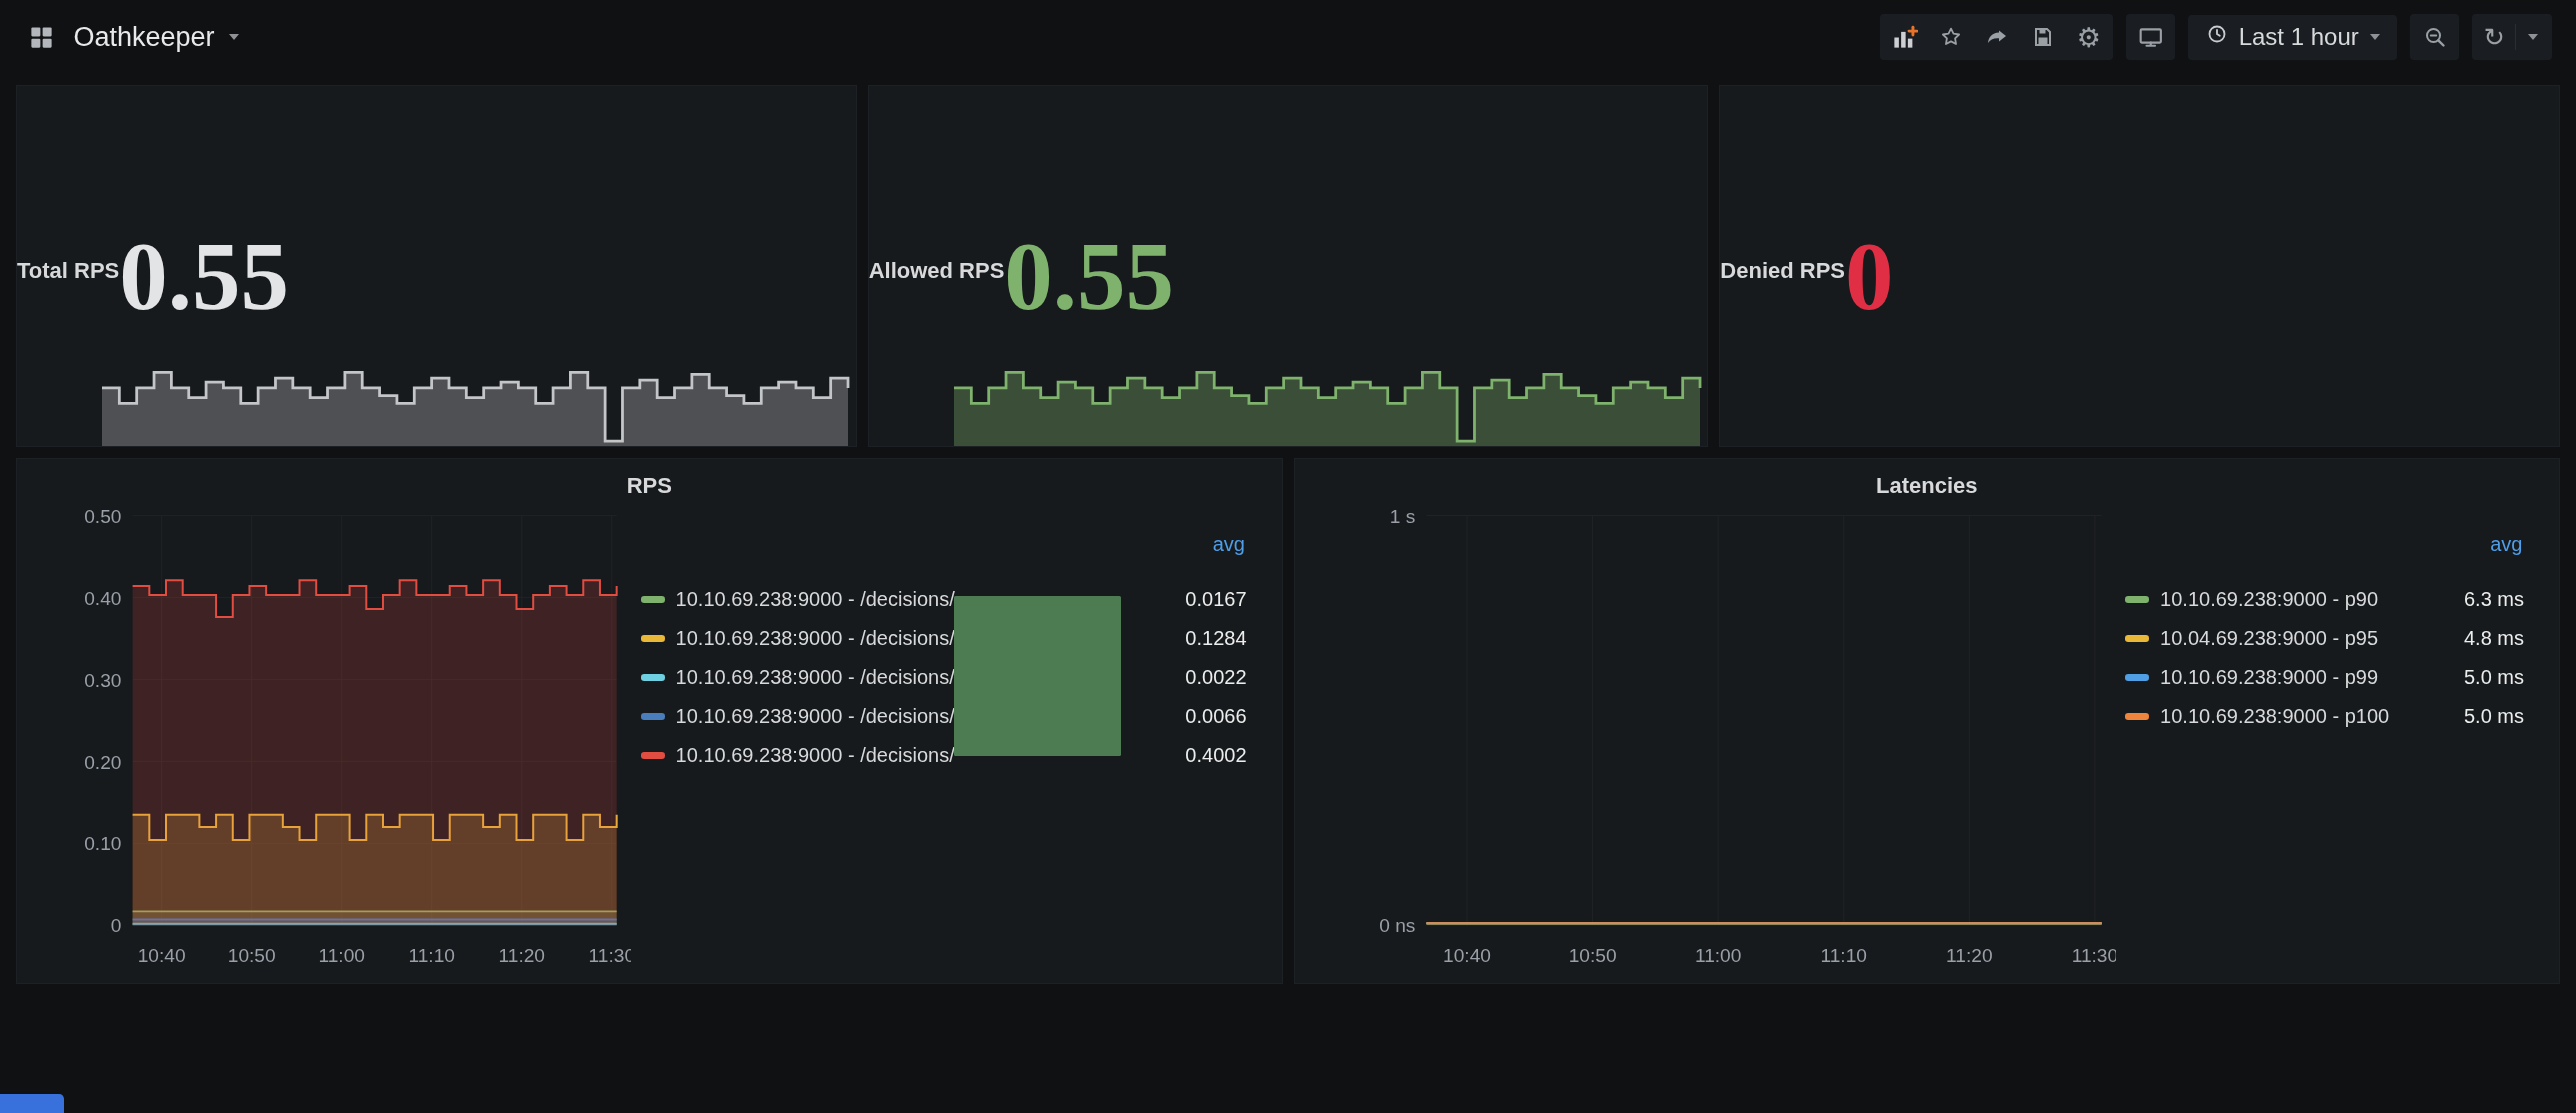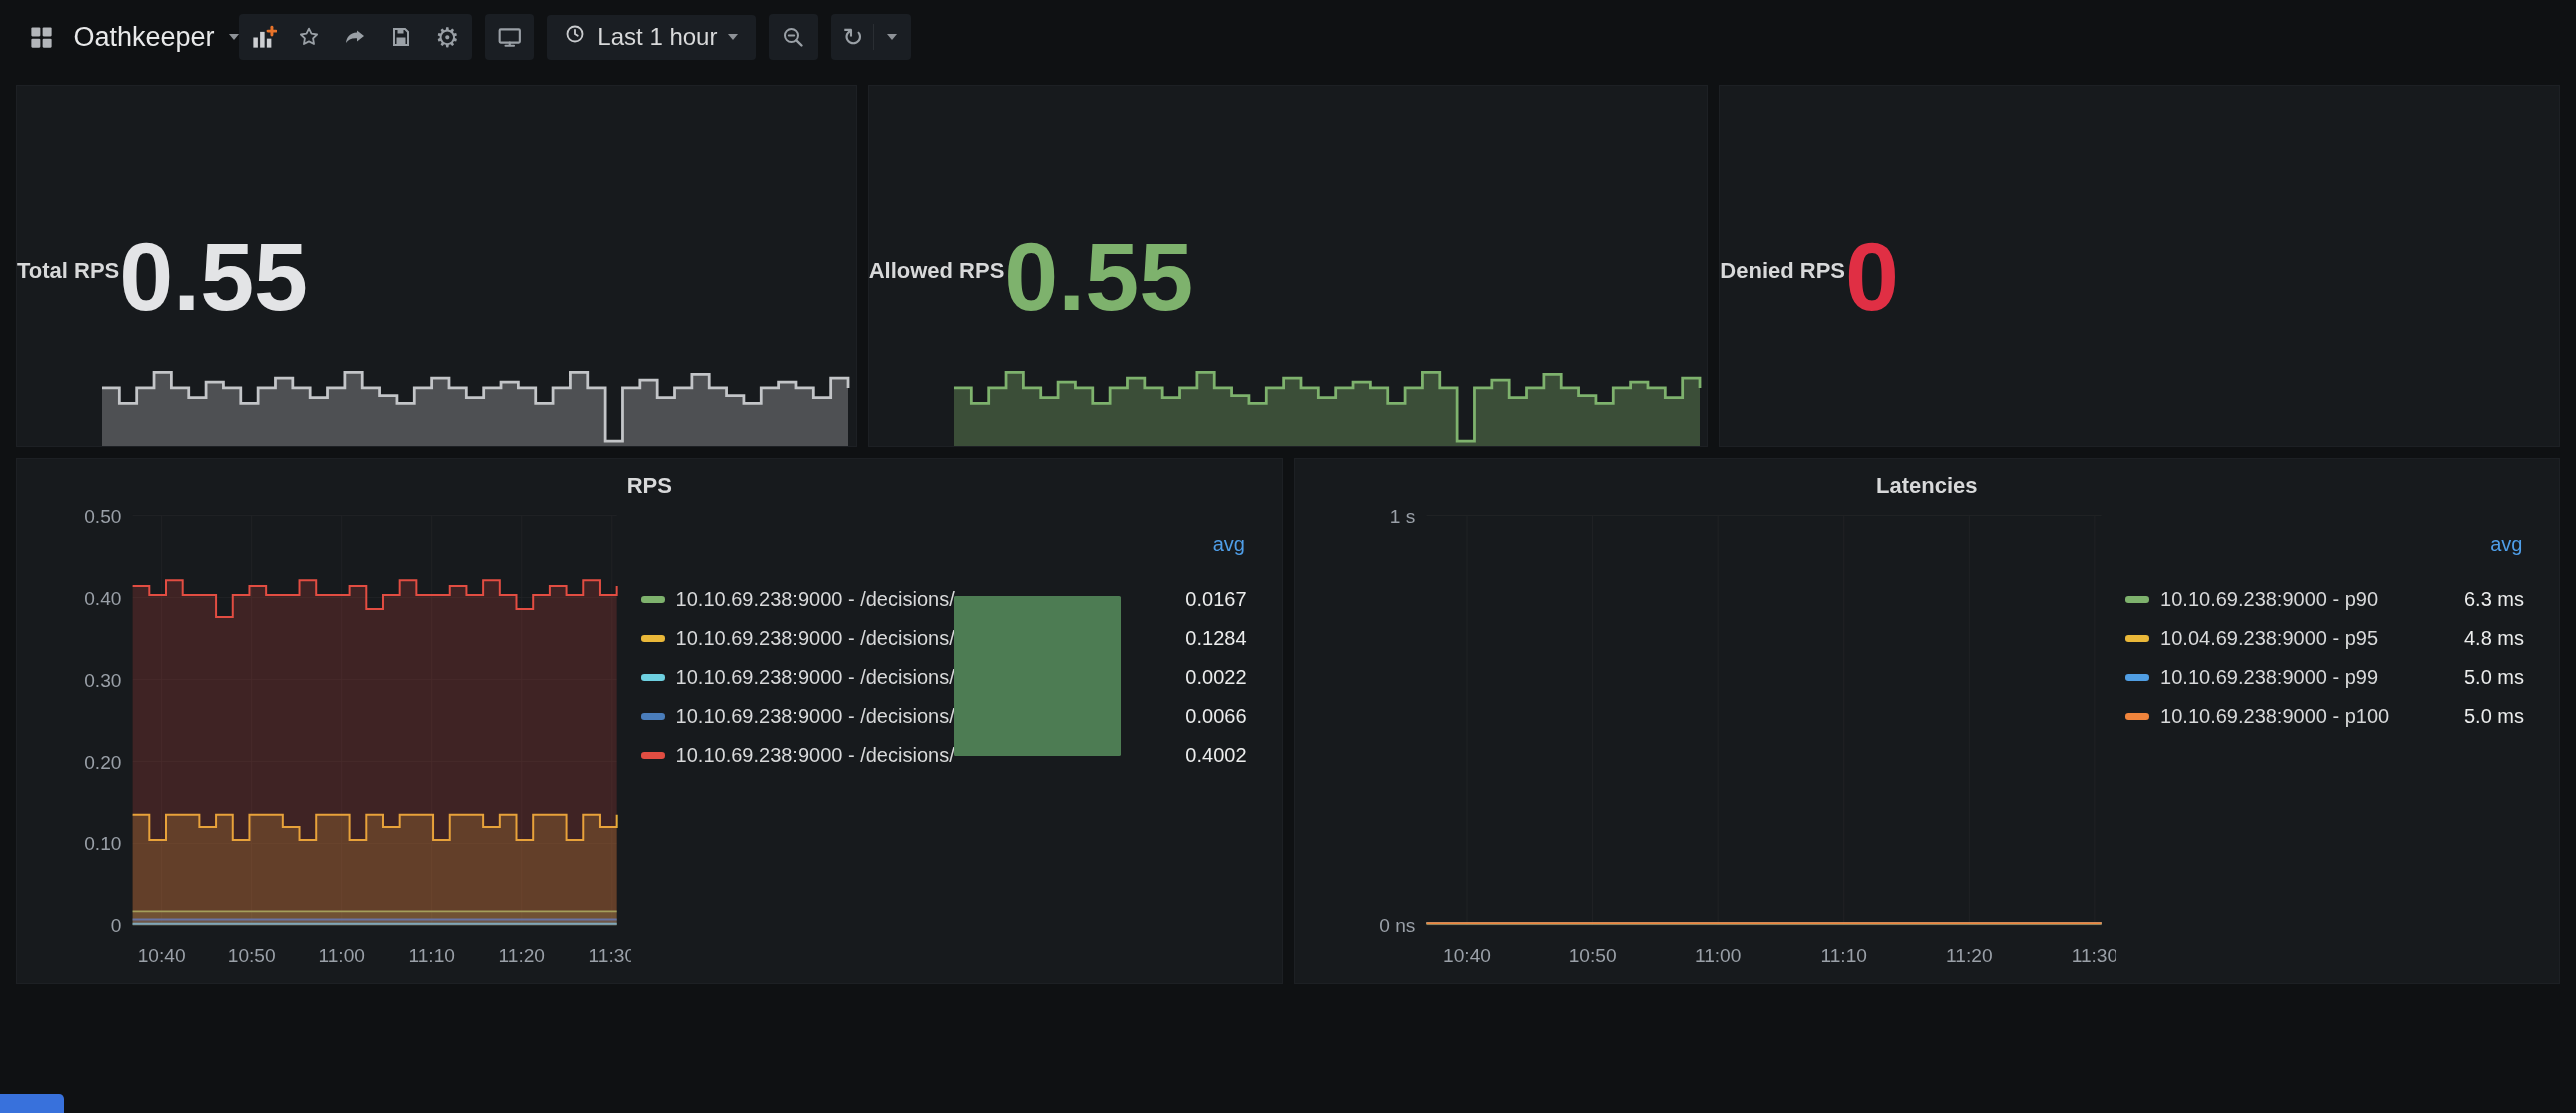--- a/index.html
+++ b/index.html
@@ -3,41 +3,41 @@
 <meta charset="utf-8">
 <style>
   * { box-sizing: border-box; }
   html,body { margin:0; padding:0; }
   body {
     width:2576px; height:1113px; overflow:hidden; position:relative;
     background:#0f1113; color:#d8d9da;
     font-family:"Liberation Sans","DejaVu Sans",sans-serif;
   }
   
-  .navbar { height:74px; display:flex; align-items:center; justify-content:flex-start; padding:0 24px; }
+  .navbar { height:74px; display:flex; align-items:center; justify-content:space-between; padding:0 24px; }
   .nav-left { display:flex; align-items:center; gap:14.4px; }
   .nav-title { font-size:27px; font-weight:500; color:#e8e9ea; cursor:pointer; }
   .caret { width:0; height:0; border-left:7.2px solid transparent; border-right:7.2px solid transparent; border-top:8px solid #8e9297; display:inline-block; }
   .caret.small { border-left-width:5.6px; border-right-width:5.6px; border-top-width:6.4px; }
   .nav-right { display:flex; align-items:center; gap:12.8px; }
   .btn-group { display:flex; align-items:center; background:#1a1e23; border-radius:4px; padding:1.6px; }
   .nav-btn { width:46px; height:43px; display:flex; align-items:center; justify-content:center; cursor:pointer; border-radius:3.2px; }
   .nav-btn svg { display:block; }
   .glyph { font-family:"DejaVu Sans",sans-serif; color:#9aa0a6; }
   .divider { width:0.8px; height:25.5px; background:#2a2e33; }
   .timepicker { display:flex; align-items:center; gap:11px; height:45px; padding:0 17.5px; background:#1a1e23; border-radius:4px; cursor:pointer; font-size:24px; color:#d8d9da; }
   
   .dash { padding:11px 16px 0 16px; }
   .row { display:flex; gap:11px; }
   .row2 { margin-top:11px; }
   .panel { background:#171a1d; border:0.8px solid #1d2024; position:relative; }
   .panel-title { font-size:22px; font-weight:600; color:#d8d9da; text-align:center; padding-top:14.4px; height:45px; cursor:pointer; }
   
   .stat-panel { flex:1; height:362px; display:flex; flex-direction:row; align-items:center; overflow:hidden; }
-  .stat-value { font-size:97px; font-weight:700; line-height:1; margin-top:21px; position:relative; z-index:2; }
+  .stat-value { font-size:97px; font-weight:700; line-height:1; margin-top:21px; position:relative; z-index:2;font-family:Liberation Serif, serif; }
   .spark { position:absolute; left:83px; bottom:0; z-index:1; }
   
   .graph-panel { flex:1; height:526px; display:flex; flex-direction:column; }
   .graph-body { display:flex; flex:1; min-height:0; }
   .plot svg { display:block; }
   .legend { flex:1; position:relative; padding:29px 35px 0 9.6px; font-size:20px; }
   .legend-header { text-align:right; color:#4f9ee8; margin-bottom:24px; padding-right:1.6px; }
   .legend-row { display:flex; align-items:center; height:39px; cursor:pointer; }
   .legend-marker { width:24px; height:7.2px; border-radius:3.2px; margin-right:11px; flex:none; }
   .legend-label { color:#d8d9da; white-space:nowrap; overflow:hidden; }

